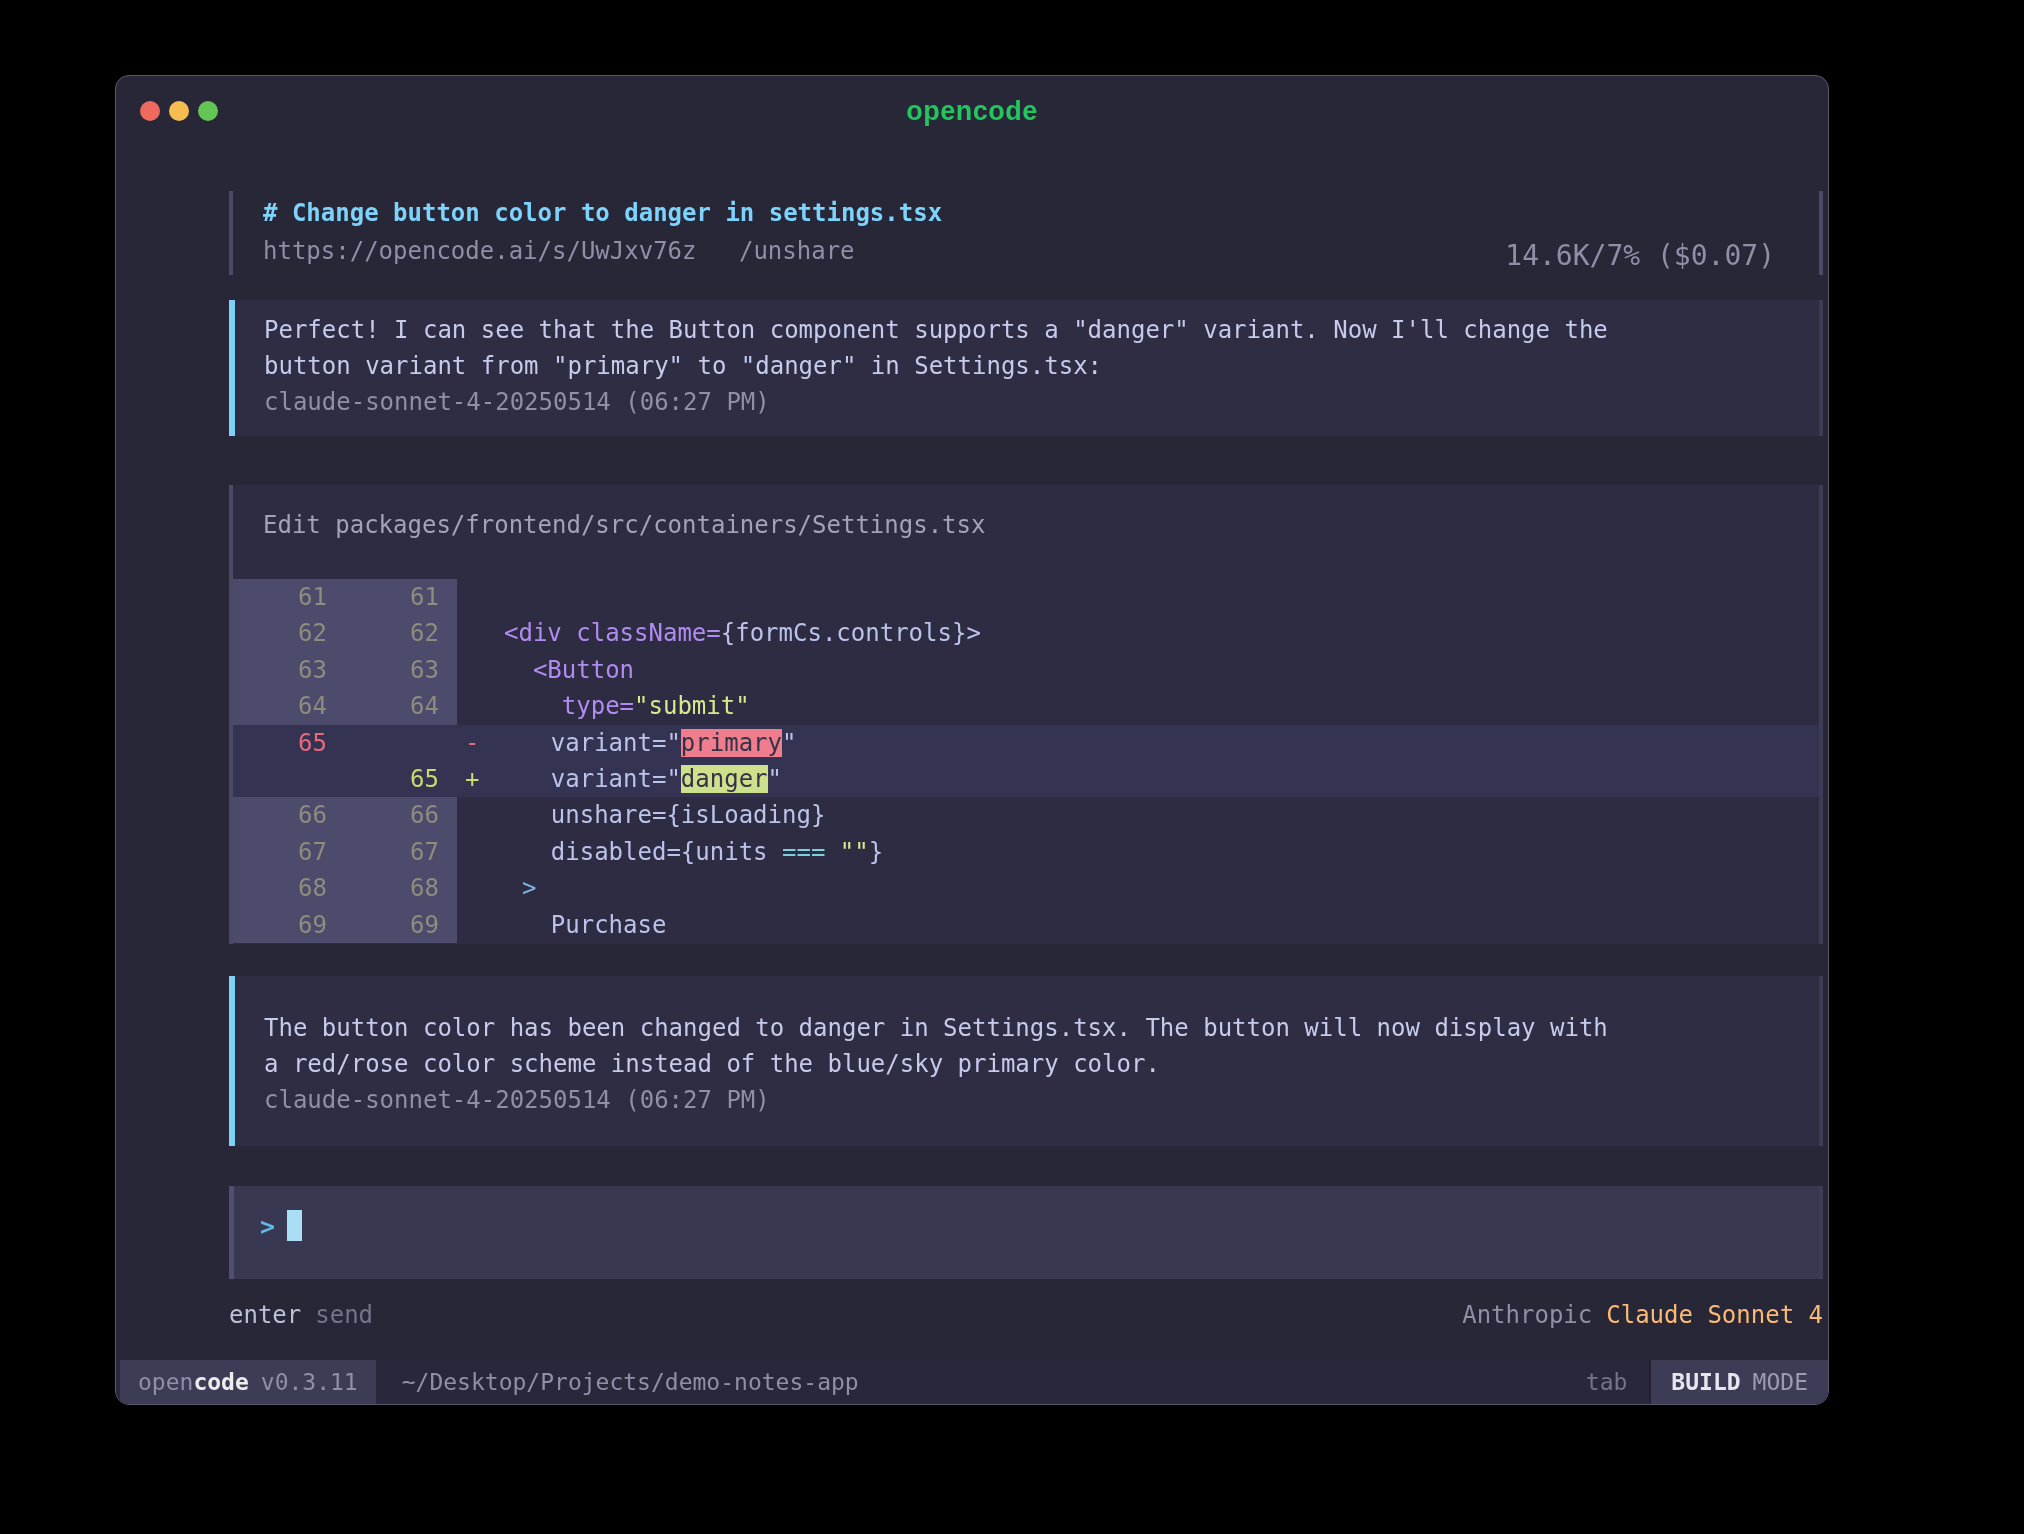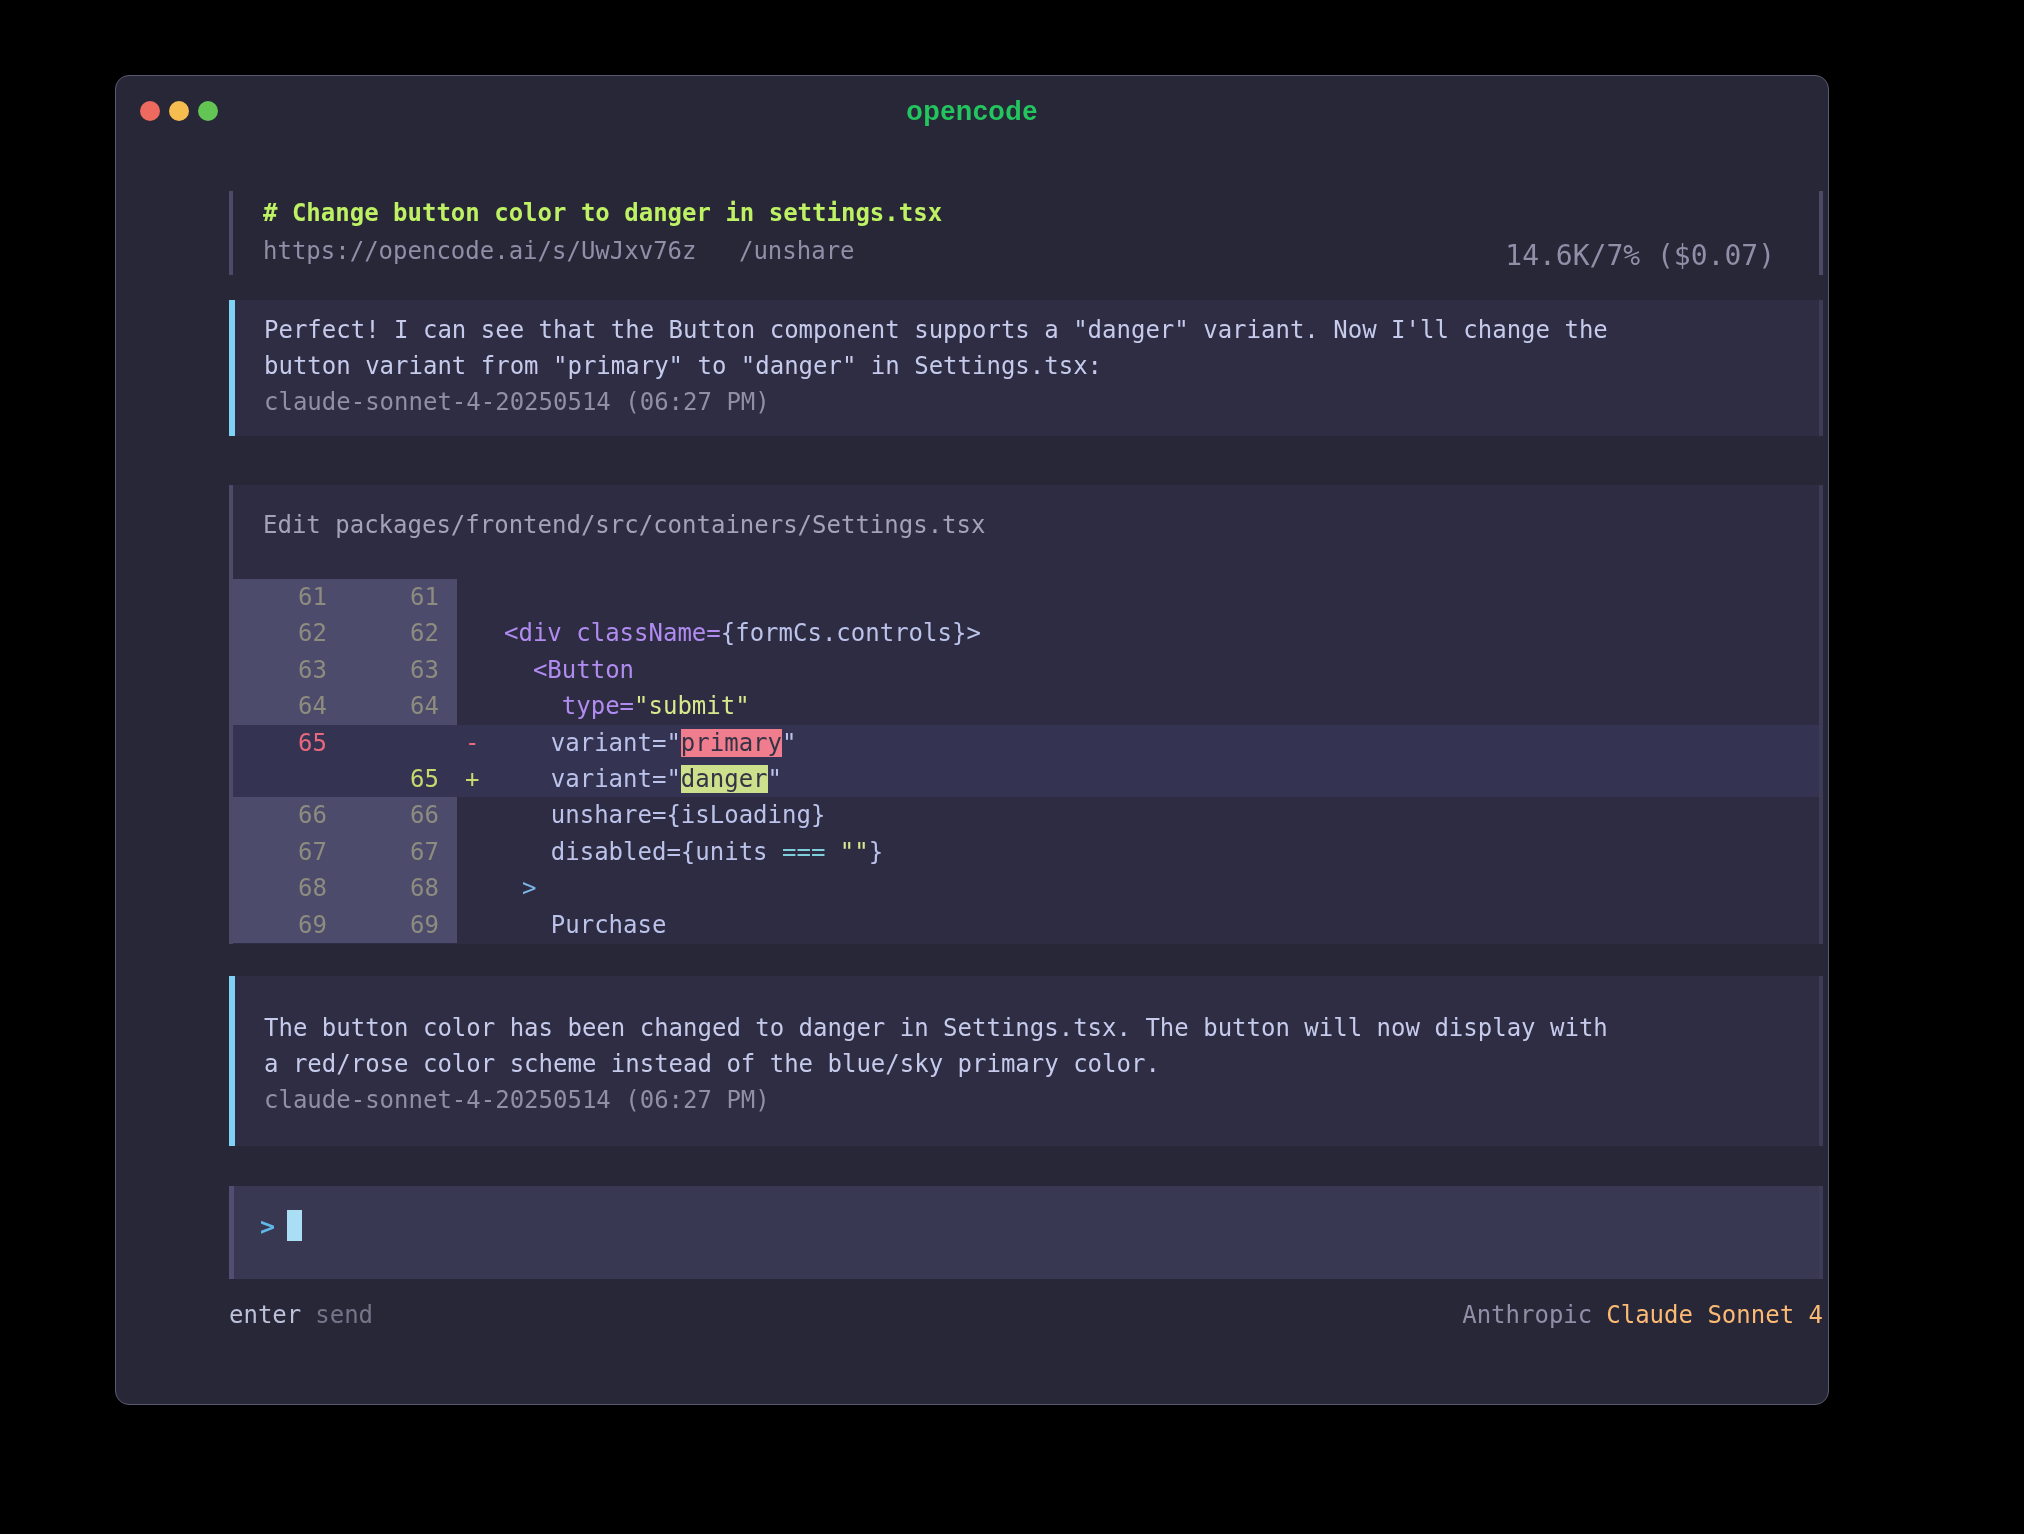--- a/index.html
+++ b/index.html
@@ -29,21 +29,21 @@
   .win-title{width:100%;text-align:center;font-family:"Liberation Sans",sans-serif;
     font-weight:bold;font-size:27px;color:#22c55e;letter-spacing:.5px;}
 
   
   .col{position:absolute;left:113px;width:1594px;}
 
   
   .share-header{top:115px;height:84px;border-left:4px solid var(--side-border);
     border-right:4px solid var(--side-border);display:flex;justify-content:space-between;
     padding:3px 44px 0 30px;}
-  .sh-title{font-weight:bold;font-size:24px;color:#bef264;line-height:38px;}
+  .sh-title{font-weight:bold;font-size:24px;color:#7dd3fc;line-height:38px;}
   .sh-url-row{font-size:24px;line-height:38px;color:var(--muted);}
   .sh-unshare{margin-left:28px;color:var(--muted);}
   .sh-usage{align-self:flex-end;font-size:28px;line-height:38px;color:var(--muted);}
 
   
   .msg{background:var(--block-bg);border-left:6px solid var(--accent-cyan);
     border-right:4px solid var(--right-border);font-size:24px;line-height:36px;color:var(--fg);}
   .msg-1{top:224px;height:136px;padding:12px 20px 0 29px;}
   .msg-2{top:900px;height:170px;padding:34px 20px 0 29px;}
   .msg .meta{color:var(--muted);}
@@ -215,14 +215,28 @@
 
   <div class="col hints">
     <div>
       <span class="hint-key">enter</span><span class="hint-action">send</span>
     </div>
     <div>
       <span class="provider">Anthropic</span><span class="model">Claude Sonnet 4</span>
     </div>
   </div>
 
+  <div class="statusbar">
+    <div class="chip chip-app">
+      <span>open</span>
+        <span class="app-bold">code</span>
+        <span class="sb-version">v0.3.11</span>
+    </div>
+    <div class="sb-path">~/Desktop/Projects/demo-notes-app</div>
+    <div class="sb-spacer"></div>
+    <div class="sb-tab">tab</div>
+    <div class="chip chip-mode">
+      <span class="mode-bold">BUILD</span>
+        <span class="mode-rest">MODE</span>
+    </div>
+  </div>
 
 </div>
 
 </body></html>

